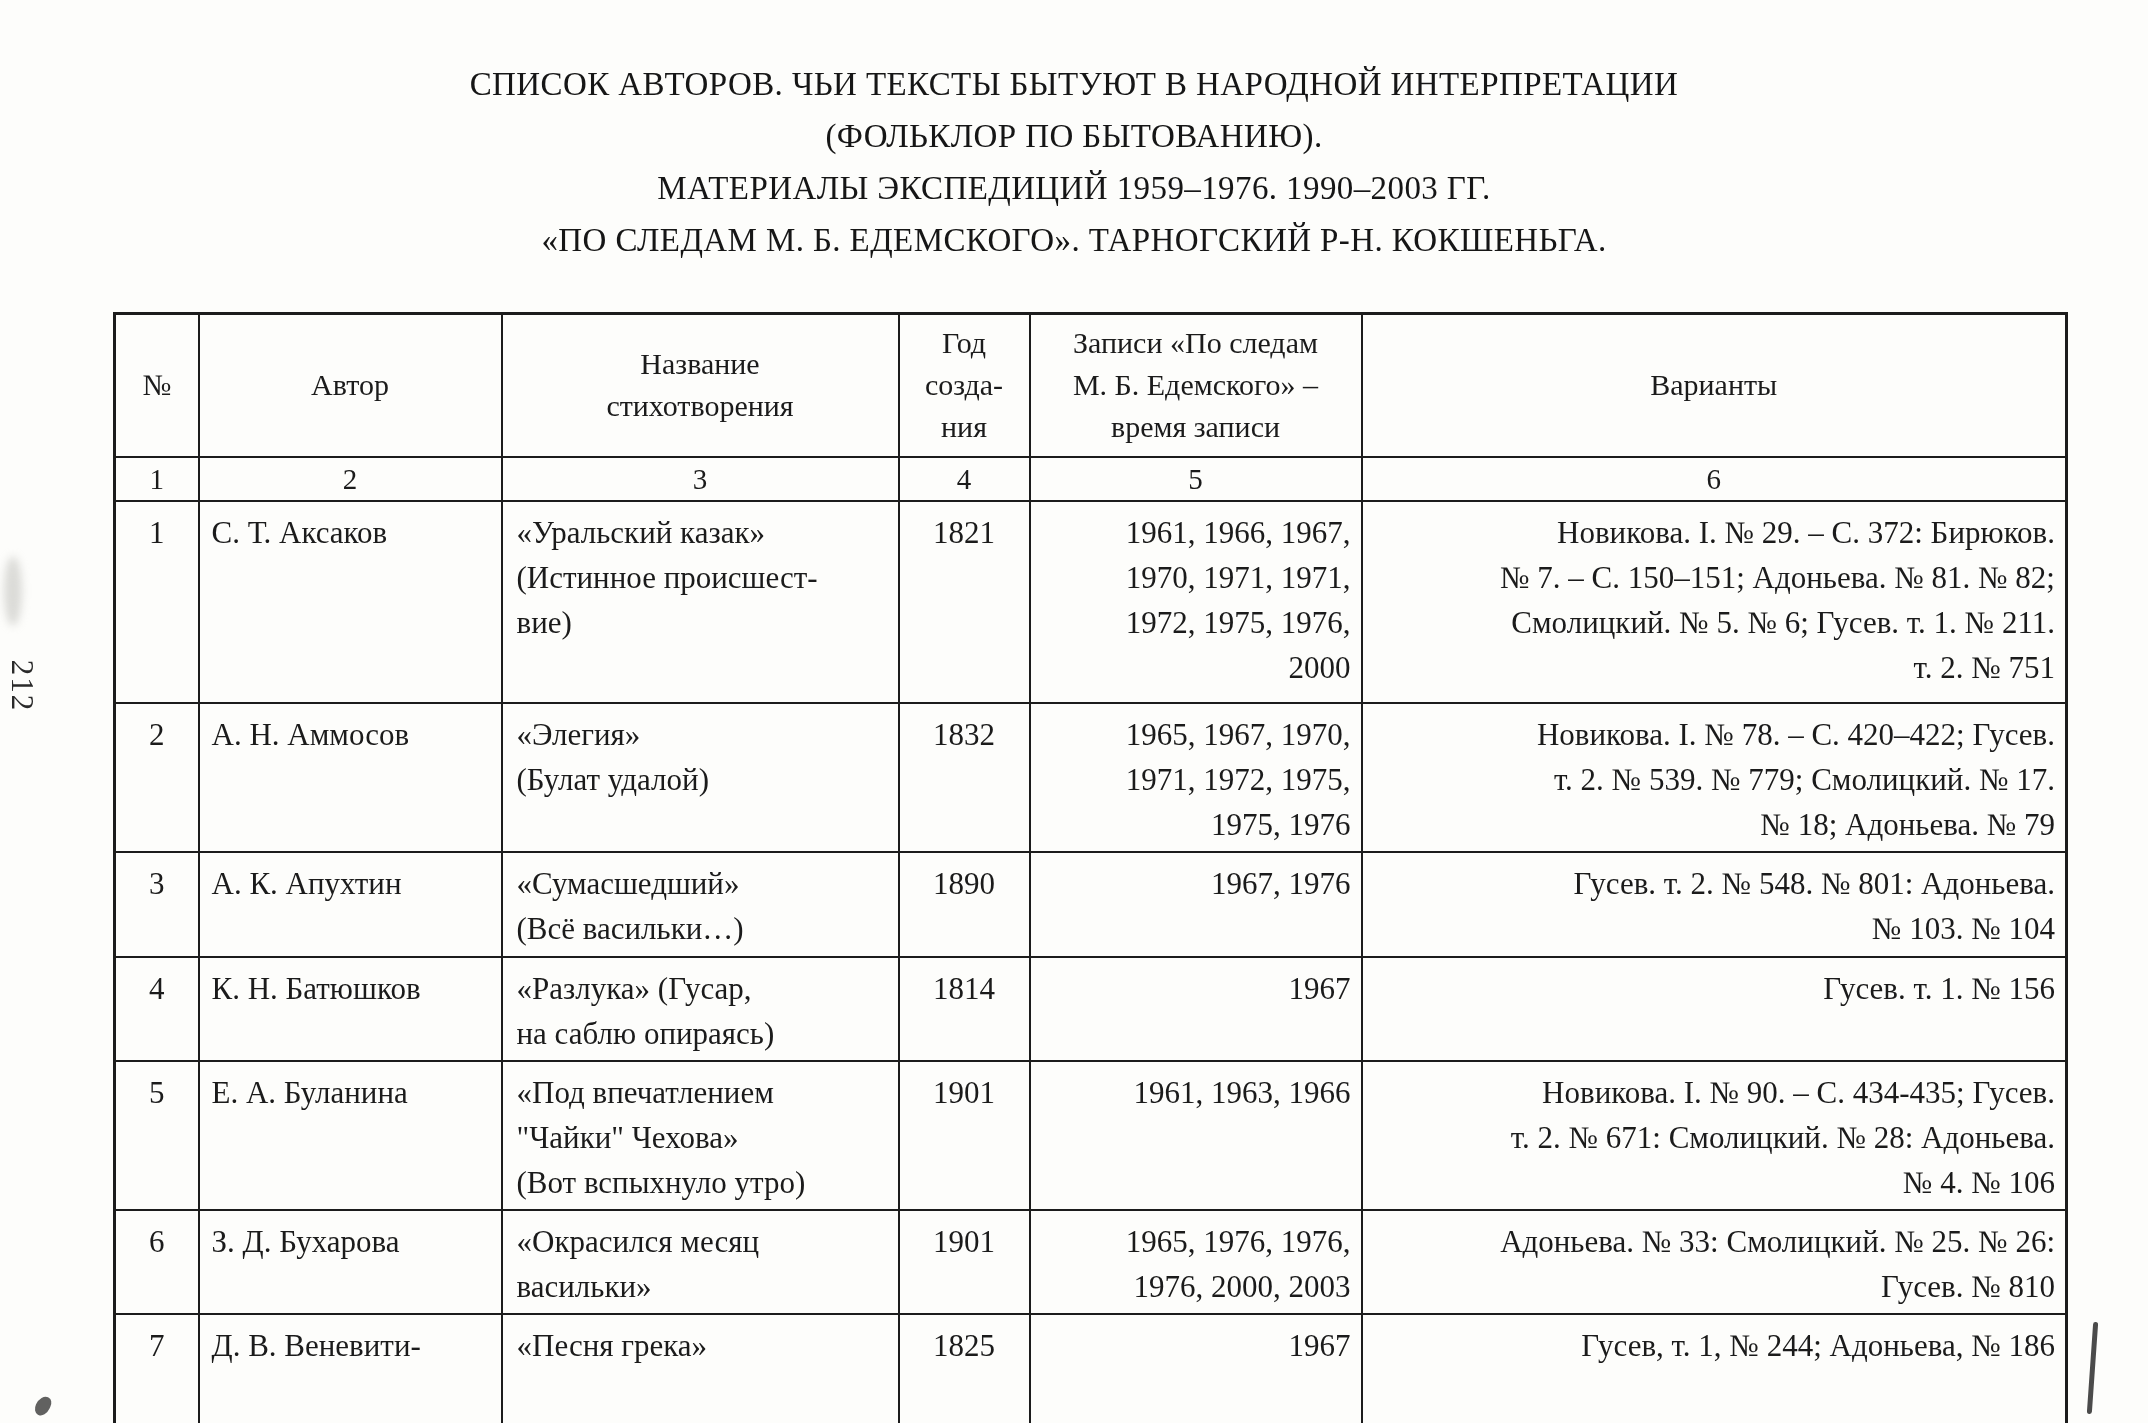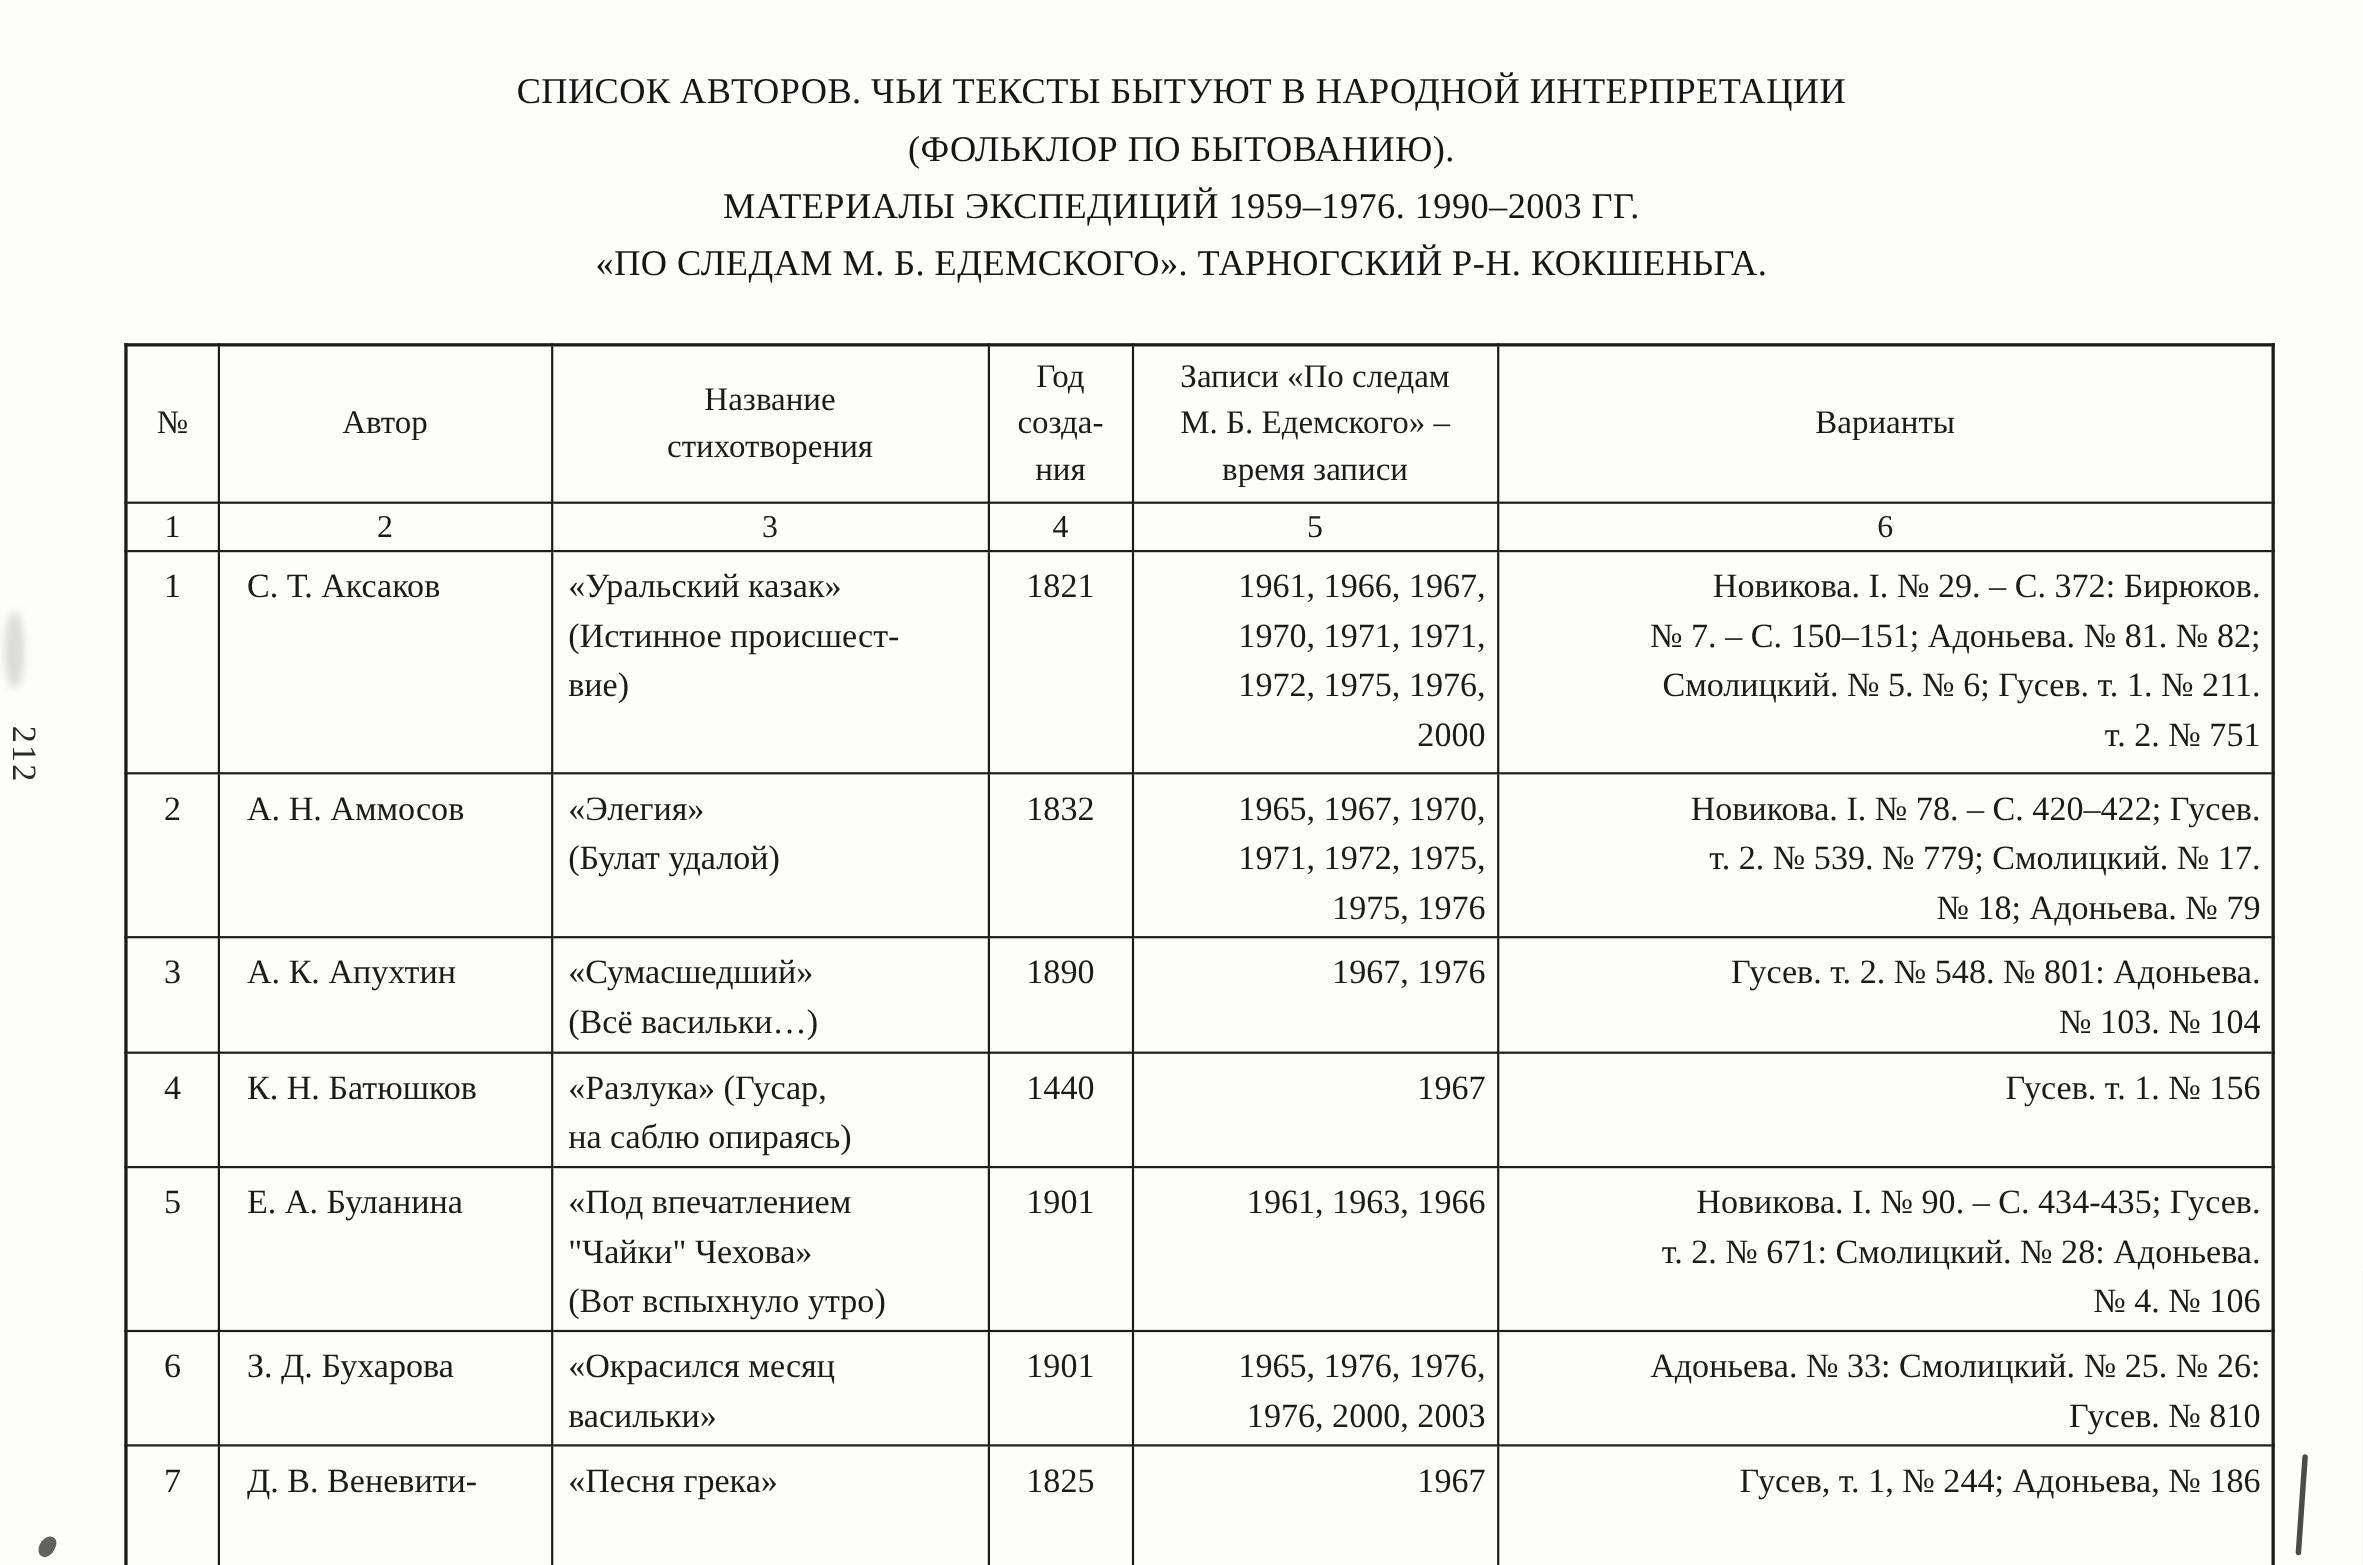--- a/index.html
+++ b/index.html
@@ -62,21 +62,21 @@
     text-align:center;
     font-size:29px;
     line-height:32px;
     padding:2px;
     vertical-align:middle;
   }
   tr.data-row td{vertical-align:top;}
   tr.data-row .c-num{text-align:center;padding-top:8px;}
   tr.data-row .c-year{text-align:center;padding-top:8px;}
   tr.data-row .c-records{text-align:right;padding-top:8px;}
-  tr.data-row .c-author{padding-left:25px;padding-top:8px;}
+  tr.data-row .c-author{padding-left:12px;padding-top:8px;}
   tr.data-row .c-title{padding-left:14px;padding-top:8px;}
   tr.data-row .c-variants{padding-left:14px;padding-top:8px;text-align:right;}
   tr.r1{height:202px;}
   tr.r2{height:147px;}
   tr.r3{height:105px;}
   tr.r4{height:98px;}
   tr.r5{height:147px;}
   tr.r6{height:100px;}
   tr.r7{height:140px;}
   
@@ -190,21 +190,21 @@
           <td class="c-year">1890</td>
           <td class="c-records">1967, 1976</td>
           <td class="c-variants">Гусев. т. 2. № 548. № 801: Адоньева.
 № 103. № 104</td>
         </tr>
         <tr class="data-row r4">
           <td class="c-num">4</td>
           <td class="c-author">К. Н. Батюшков</td>
           <td class="c-title">«Разлука» (Гусар,
 на саблю опираясь)</td>
-          <td class="c-year">1440</td>
+          <td class="c-year">1814</td>
           <td class="c-records">1967</td>
           <td class="c-variants">Гусев. т. 1. № 156</td>
         </tr>
         <tr class="data-row r5">
           <td class="c-num">5</td>
           <td class="c-author">Е. А. Буланина</td>
           <td class="c-title">«Под впечатлением
 "Чайки" Чехова»
 (Вот вспыхнуло утро)</td>
           <td class="c-year">1901</td>

